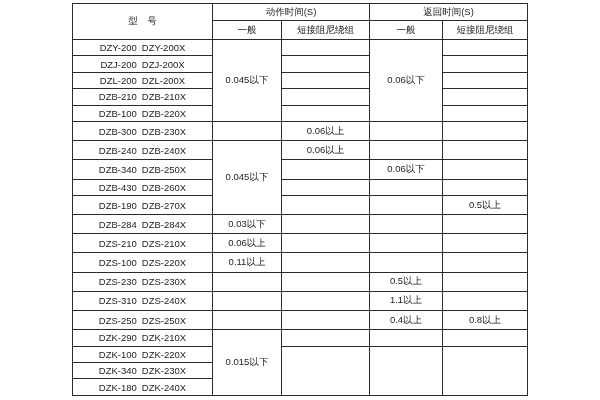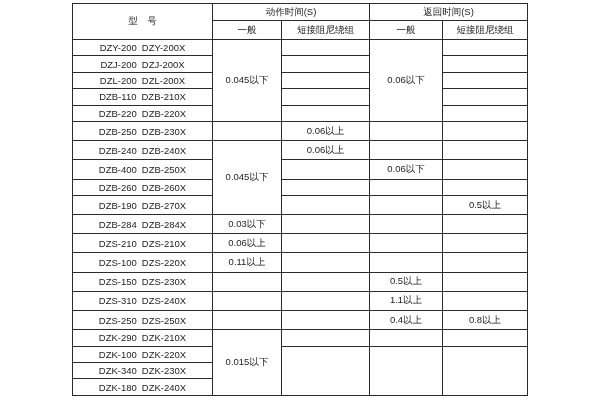--- a/index.html
+++ b/index.html
@@ -59,51 +59,51 @@
       <td class="model"><span class="m1">DZJ-200</span><span class="m2">DZJ-200X</span></td>
       <td></td>
       <td></td>
     </tr>
     <tr>
       <td class="model"><span class="m1">DZL-200</span><span class="m2">DZL-200X</span></td>
       <td></td>
       <td></td>
     </tr>
     <tr>
-      <td class="model"><span class="m1">DZB-110</span><span class="m2">DZB-210X</span></td>
+      <td class="model"><span class="m1">DZB-210</span><span class="m2">DZB-210X</span></td>
       <td></td>
       <td></td>
     </tr>
     <tr>
-      <td class="model"><span class="m1">DZB-220</span><span class="m2">DZB-220X</span></td>
+      <td class="model"><span class="m1">DZB-100</span><span class="m2">DZB-220X</span></td>
       <td></td>
       <td></td>
     </tr>
     <tr>
-      <td class="model"><span class="m1">DZB-250</span><span class="m2">DZB-230X</span></td>
+      <td class="model"><span class="m1">DZB-300</span><span class="m2">DZB-230X</span></td>
       <td></td>
       <td>0.06以上</td>
       <td></td>
       <td></td>
     </tr>
     <tr>
       <td class="model"><span class="m1">DZB-240</span><span class="m2">DZB-240X</span></td>
       <td rowspan="4">0.045以下</td>
       <td>0.06以上</td>
       <td></td>
       <td></td>
     </tr>
     <tr>
-      <td class="model"><span class="m1">DZB-400</span><span class="m2">DZB-250X</span></td>
+      <td class="model"><span class="m1">DZB-340</span><span class="m2">DZB-250X</span></td>
       <td></td>
       <td>0.06以下</td>
       <td></td>
     </tr>
     <tr>
-      <td class="model"><span class="m1">DZB-260</span><span class="m2">DZB-260X</span></td>
+      <td class="model"><span class="m1">DZB-430</span><span class="m2">DZB-260X</span></td>
       <td></td>
       <td></td>
       <td></td>
     </tr>
     <tr>
       <td class="model"><span class="m1">DZB-190</span><span class="m2">DZB-270X</span></td>
       <td></td>
       <td></td>
       <td>0.5以上</td>
     </tr>
@@ -122,21 +122,21 @@
       <td></td>
     </tr>
     <tr>
       <td class="model"><span class="m1">DZS-100</span><span class="m2">DZS-220X</span></td>
       <td>0.11以上</td>
       <td></td>
       <td></td>
       <td></td>
     </tr>
     <tr>
-      <td class="model"><span class="m1">DZS-150</span><span class="m2">DZS-230X</span></td>
+      <td class="model"><span class="m1">DZS-230</span><span class="m2">DZS-230X</span></td>
       <td></td>
       <td></td>
       <td>0.5以上</td>
       <td></td>
     </tr>
     <tr>
       <td class="model"><span class="m1">DZS-310</span><span class="m2">DZS-240X</span></td>
       <td></td>
       <td></td>
       <td>1.1以上</td>

